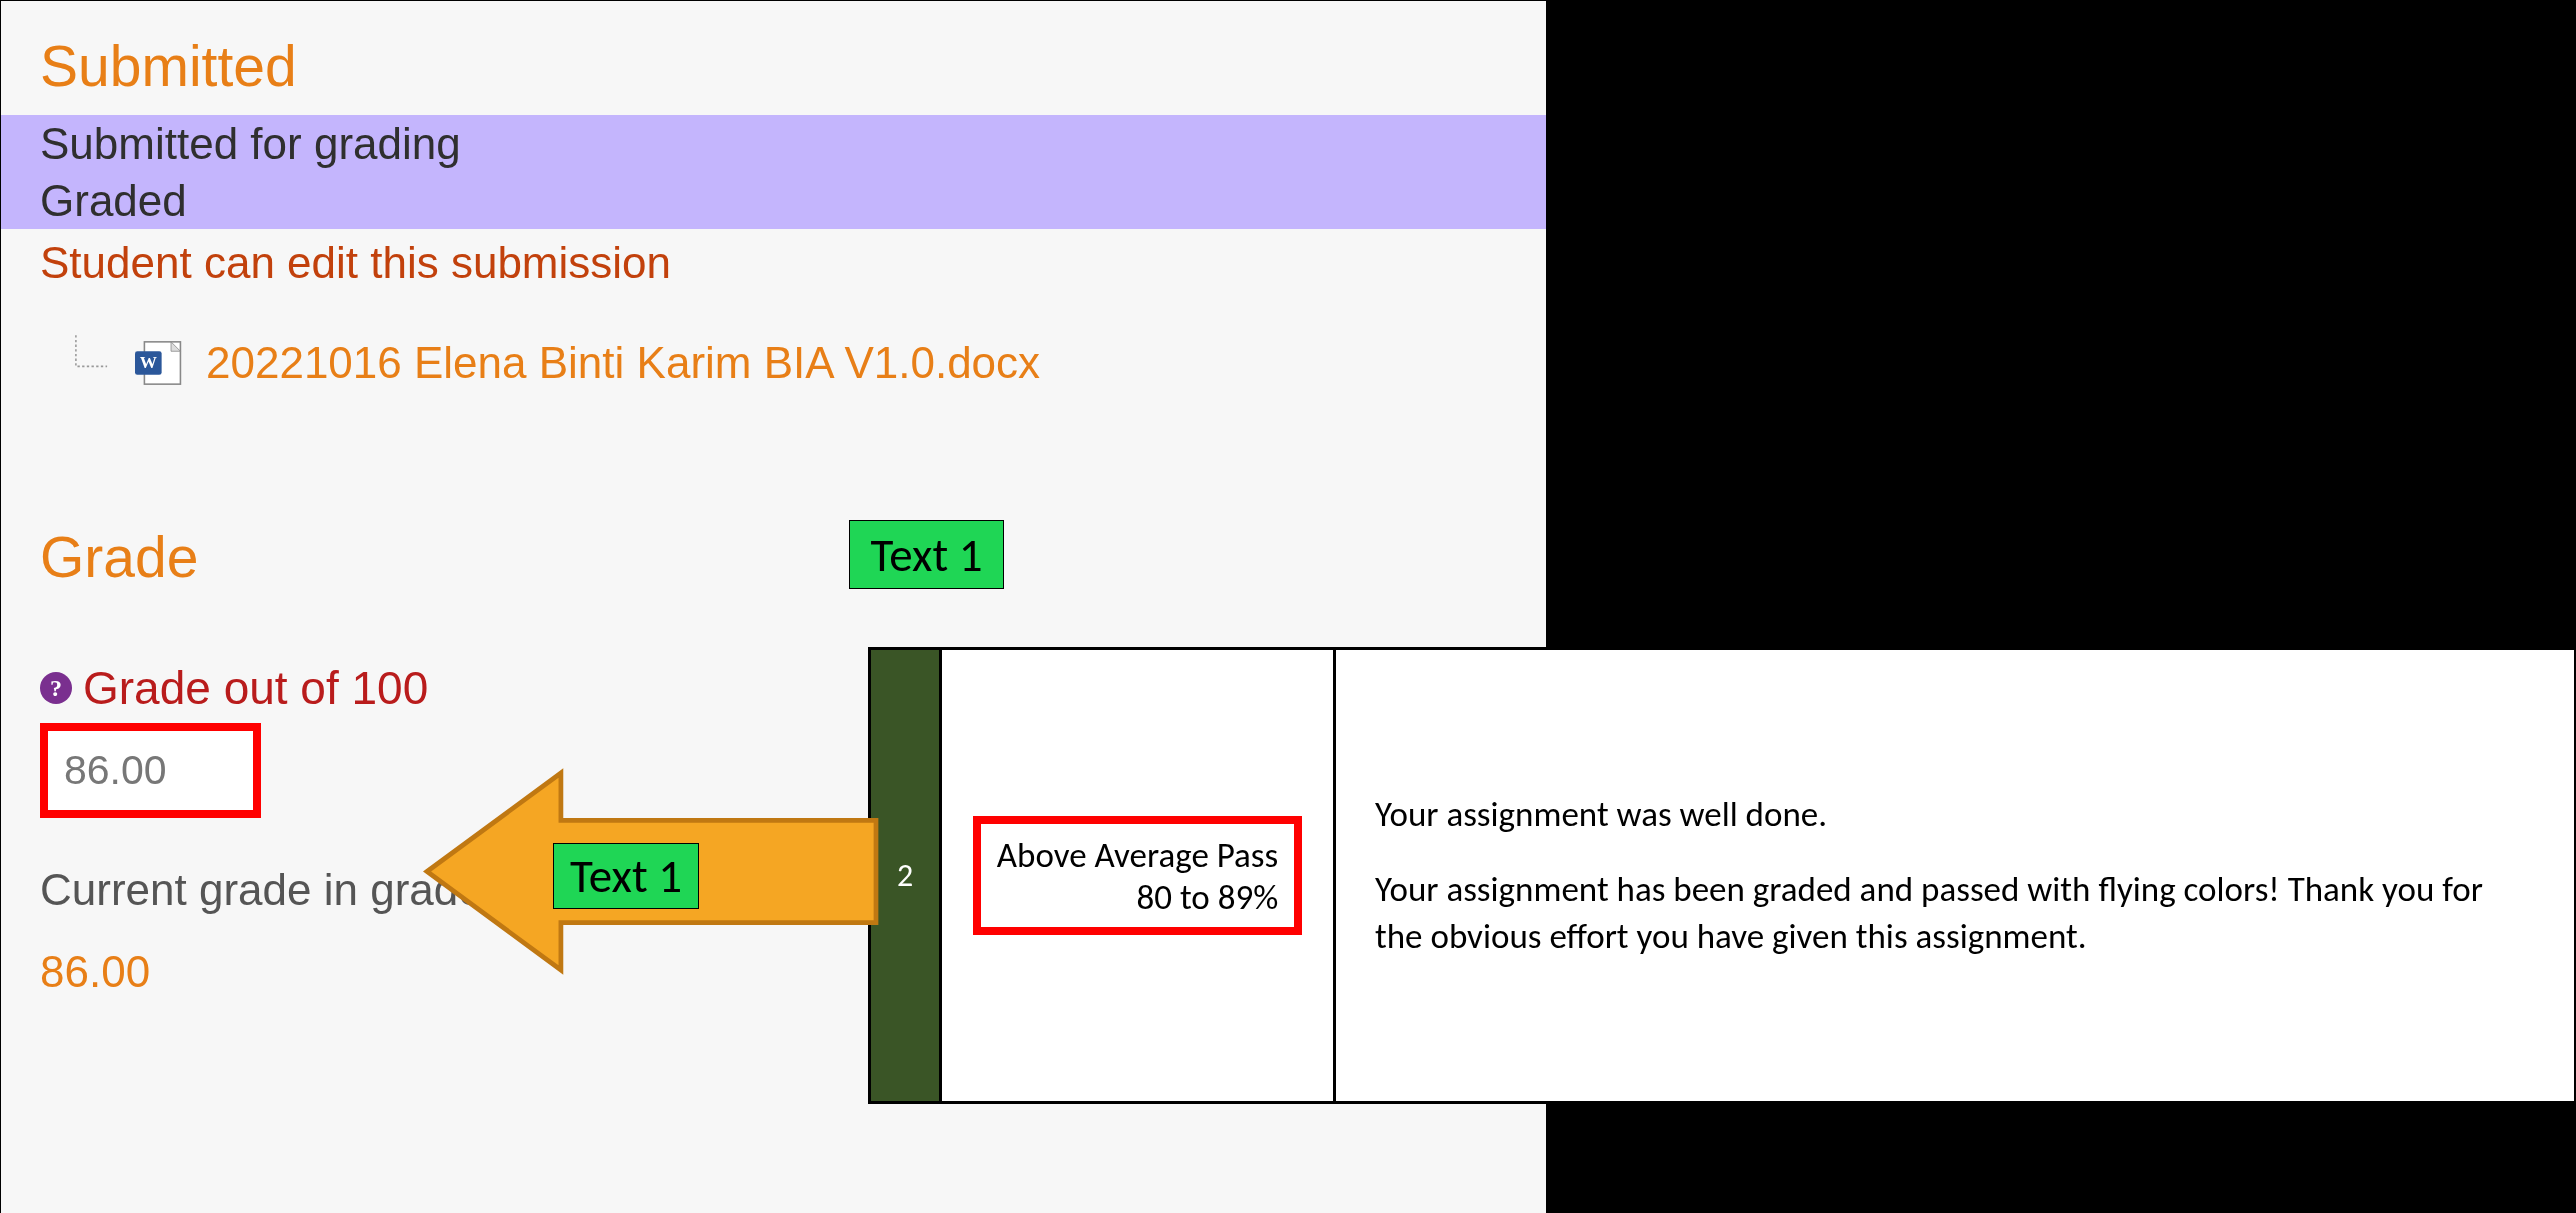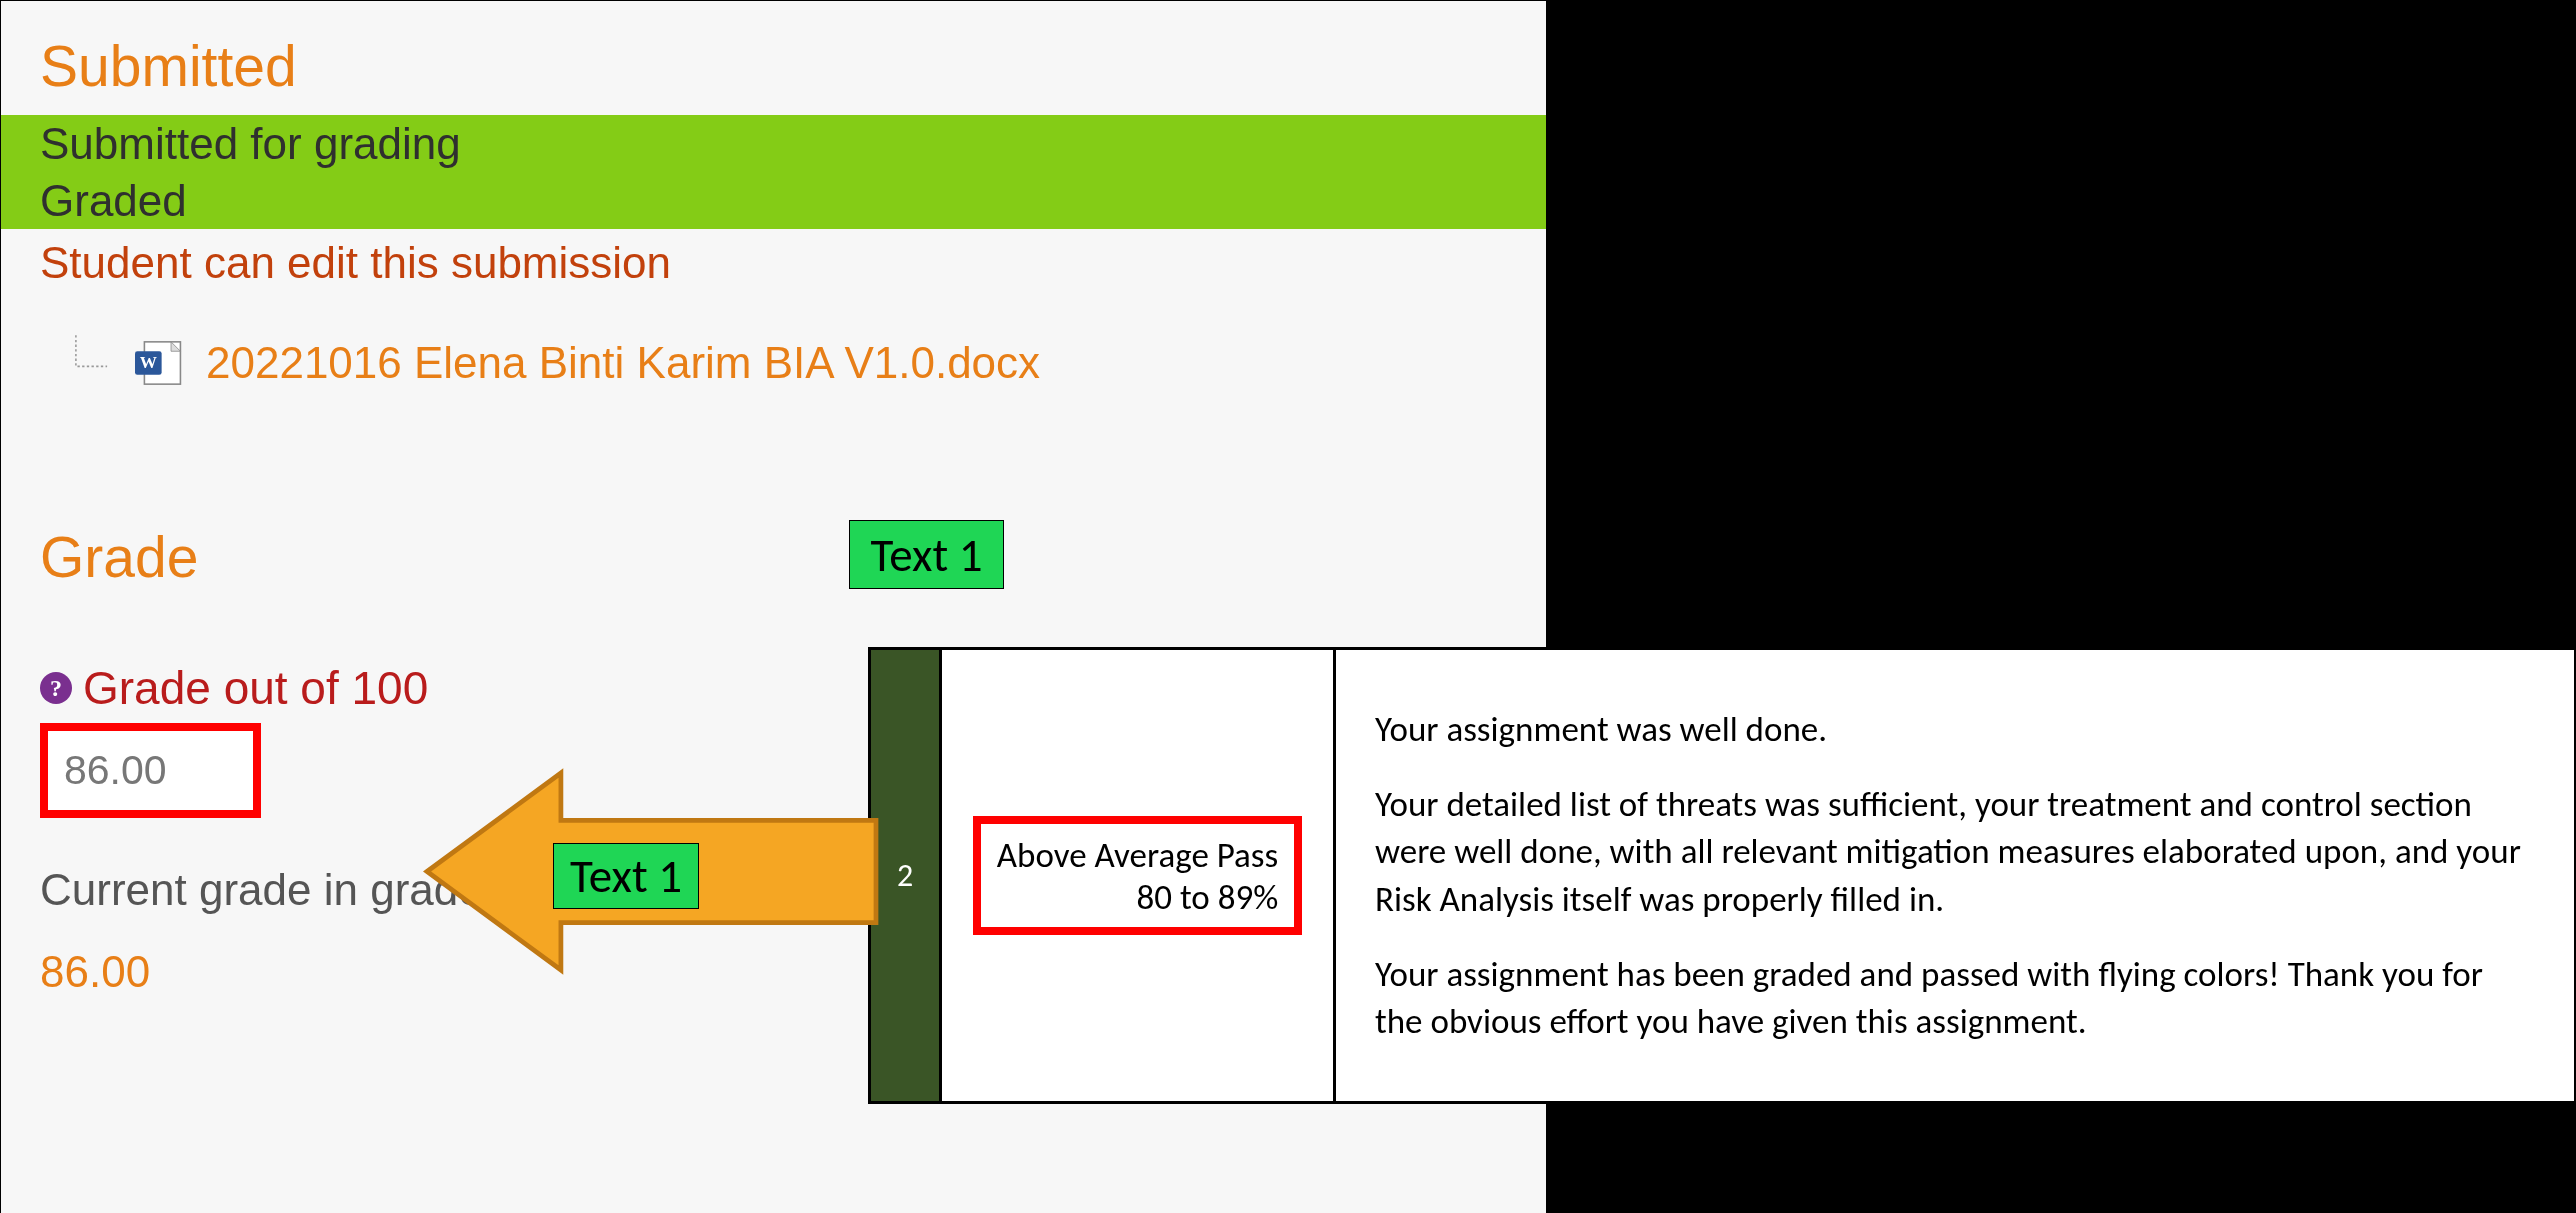--- a/index.html
+++ b/index.html
@@ -34,21 +34,21 @@
     background: #000;
   }
   .section-heading {
     font-size: 57px;
     color: #e87f17;
     font-weight: 400;
     margin: 0 0 16px 0;
     font-family: "Century Gothic", "Segoe UI", sans-serif;
   }
   .status-block {
-    background: #84cc16;
+    background: #c4b5fd;
     margin: 0 -39px 0 -39px;
     padding: 0 39px;
   }
   .status-line {
     font-size: 44px;
     color: #2f2f2f;
     line-height: 1.3;
     font-family: "Century Gothic", "Segoe UI", sans-serif;
   }
   .edit-line {
@@ -294,19 +294,18 @@
   <div class="feedback-table">
     <div class="fb-col-num">2</div>
     <div class="fb-col-mid">
       <div class="fb-mid-inner">
         <div class="fb-mid-line1">Above Average Pass</div>
         <div class="fb-mid-line2">80 to 89%</div>
       </div>
     </div>
     <div class="fb-col-text">
       <div>Your assignment was well done.</div>
-      <div>Your detailed list of threats was sufficient, your treatment and control section were well done, with all relevant mitigation measures elaborated upon, and your Risk Analysis itself was properly filled in.</div>
       <div>Your assignment has been graded and passed with flying colors! Thank you for the obvious effort you have given this assignment.</div>
     </div>
   </div>
 
 </div>
 
 
 </body></html>

